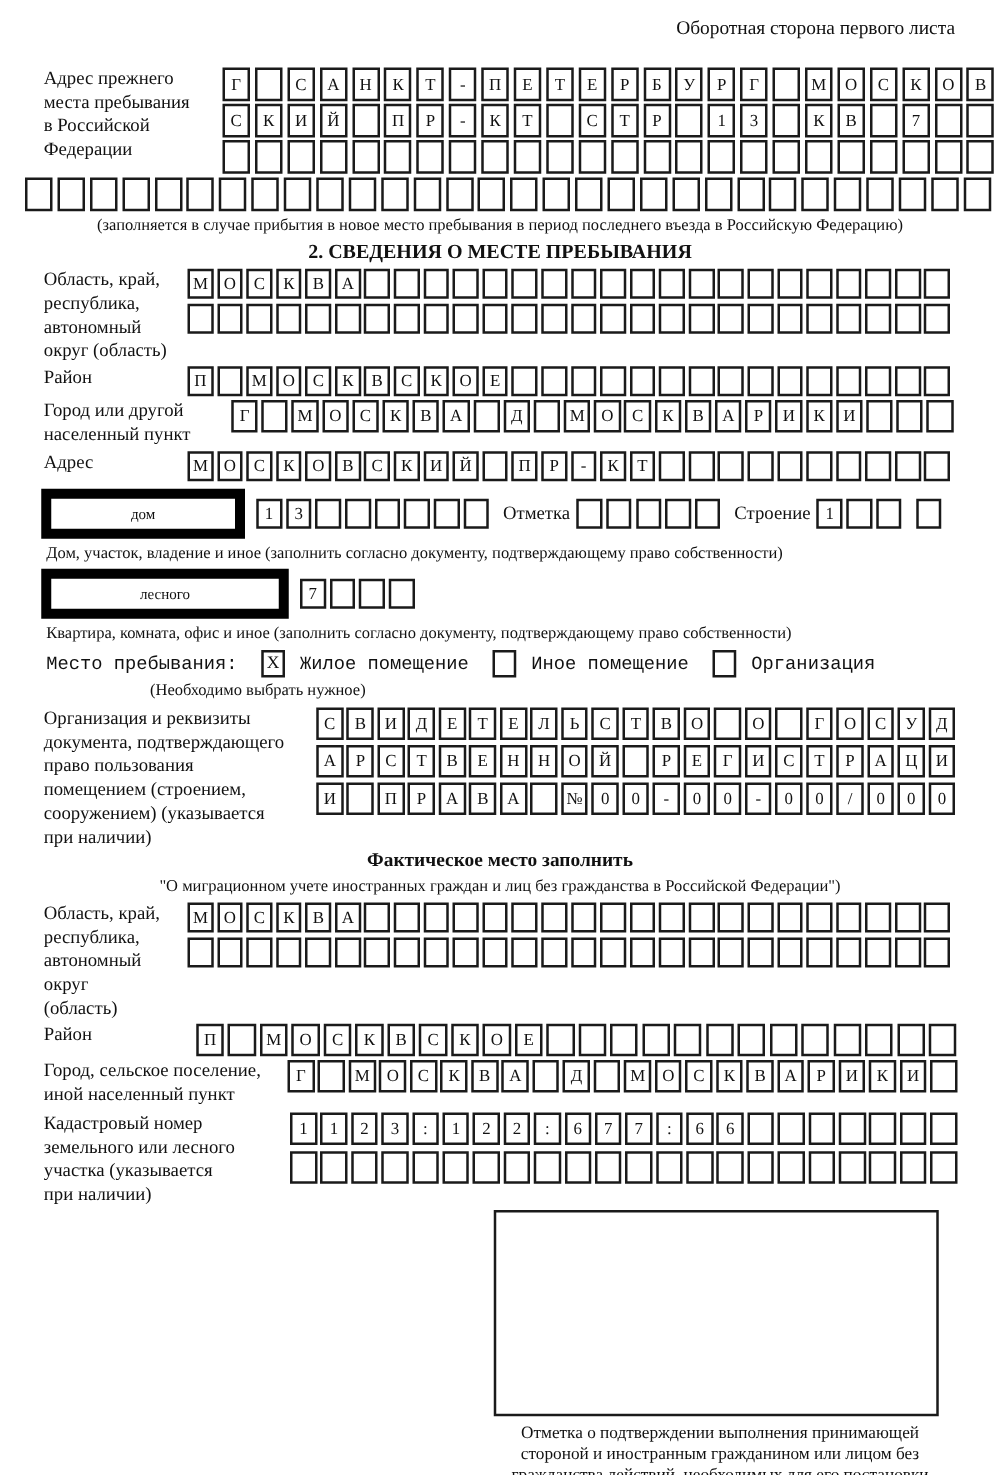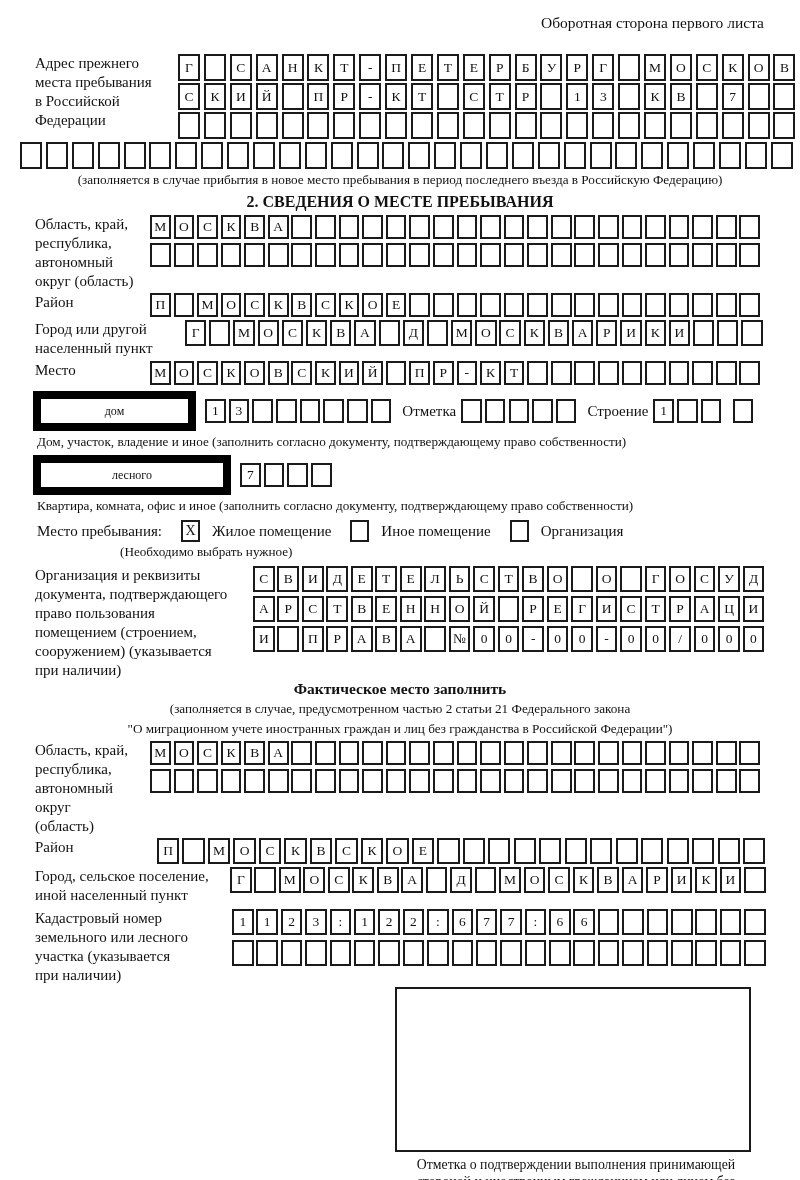--- a/index.html
+++ b/index.html
@@ -49,21 +49,21 @@
   .w-dom { width: 163px; } .w-kv { width: 198px; }
   .hrow .cells { margin-left: 9px; }
   .hrow .inline-label { margin-left: 11px; }
   .hrow .inline-label + .cells { margin-left: 5px; }
   .c-stro .cell:last-child { margin-left: 8px; }
   .chkrow { display: flex; align-items: center; margin-left: 37px; margin-top: 6px; }
   .chk {
     flex: 0 0 auto; width: 19px; height: 22px; border: 2px solid #1a1a1a;
     display: flex; align-items: center; justify-content: center; font-size: 14px;
   }
-  .chkrow .inline-label { margin-right: 13px; }
+  .chkrow .inline-label { margin-right: 13px; font-family: Liberation Mono, monospace; }
   .chkrow .chk + .inline-label { margin-left: 12px; }
   .chkrow .chk { margin-left: 6px; }
   .hint { font-size: 13.2px; margin: 2px 0 0 120px; }
   .notes { font-size: 13.2px; text-align: center; line-height: 17.5px; margin-top: 2px; }
   .stamp-box {
     margin: 2px 0 0 395px; width: 356px; height: 165px;
     border: 2.5px solid #1a1a1a; background: #fff;
   }
   .stamp-caption {
     margin: 4px 0 0 388px; width: 376px; text-align: center;
@@ -321,21 +321,21 @@
         <span class="cell">И</span>
         <span class="cell">К</span>
         <span class="cell">И</span>
         <span class="cell"></span>
         <span class="cell"></span>
         <span class="cell"></span>
       </div>
   </div>
 
   <div class="frow mt3">
-    <div class="flabel w115">Место</div>
+    <div class="flabel w115">Адрес</div>
     <div class="cells c-area">
         <span class="cell">М</span>
         <span class="cell">О</span>
         <span class="cell">С</span>
         <span class="cell">К</span>
         <span class="cell">О</span>
         <span class="cell">В</span>
         <span class="cell">С</span>
         <span class="cell">К</span>
         <span class="cell">И</span>
@@ -485,21 +485,20 @@
           <span class="cell">0</span>
           <span class="cell">/</span>
           <span class="cell">0</span>
           <span class="cell">0</span>
           <span class="cell">0</span>
         </div>
     </div>
   </div>
 
   <div class="h3">Фактическое место заполнить</div>
-  <div class="notes">(заполняется в случае, предусмотренном частью 2 статьи 21 Федерального закона</div>
   <div class="notes">"О миграционном учете иностранных граждан и лиц без гражданства в Российской Федерации")</div>
 
   <div class="frow mt4">
     <div class="flabel w115">Область, край,
 республика,
 автономный округ
 (область)</div>
     <div class="cellcol g4">
       <div class="cells c-area">
           <span class="cell">М</span>

